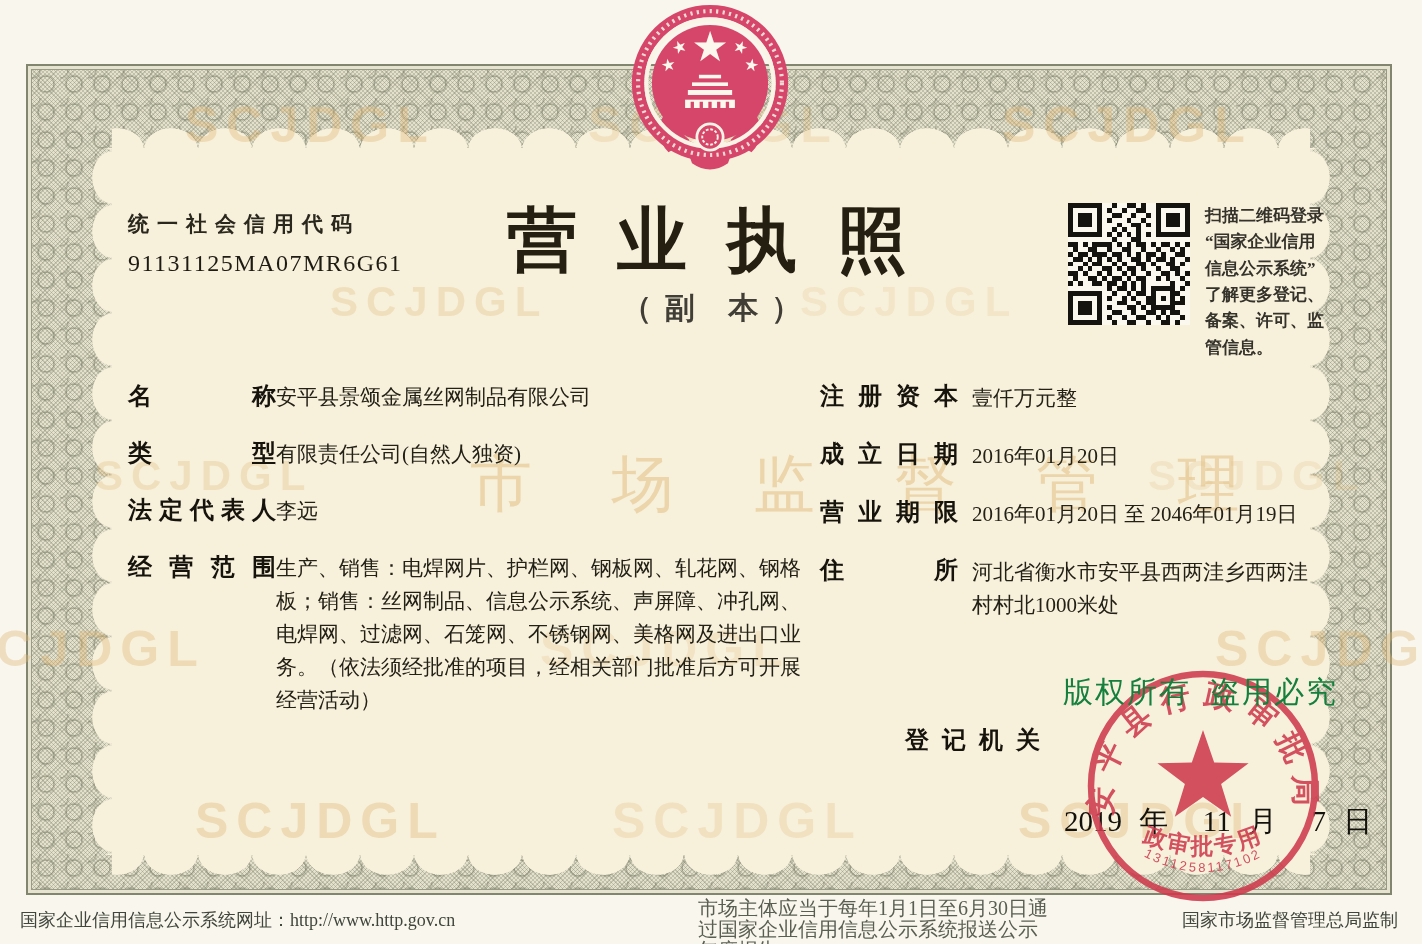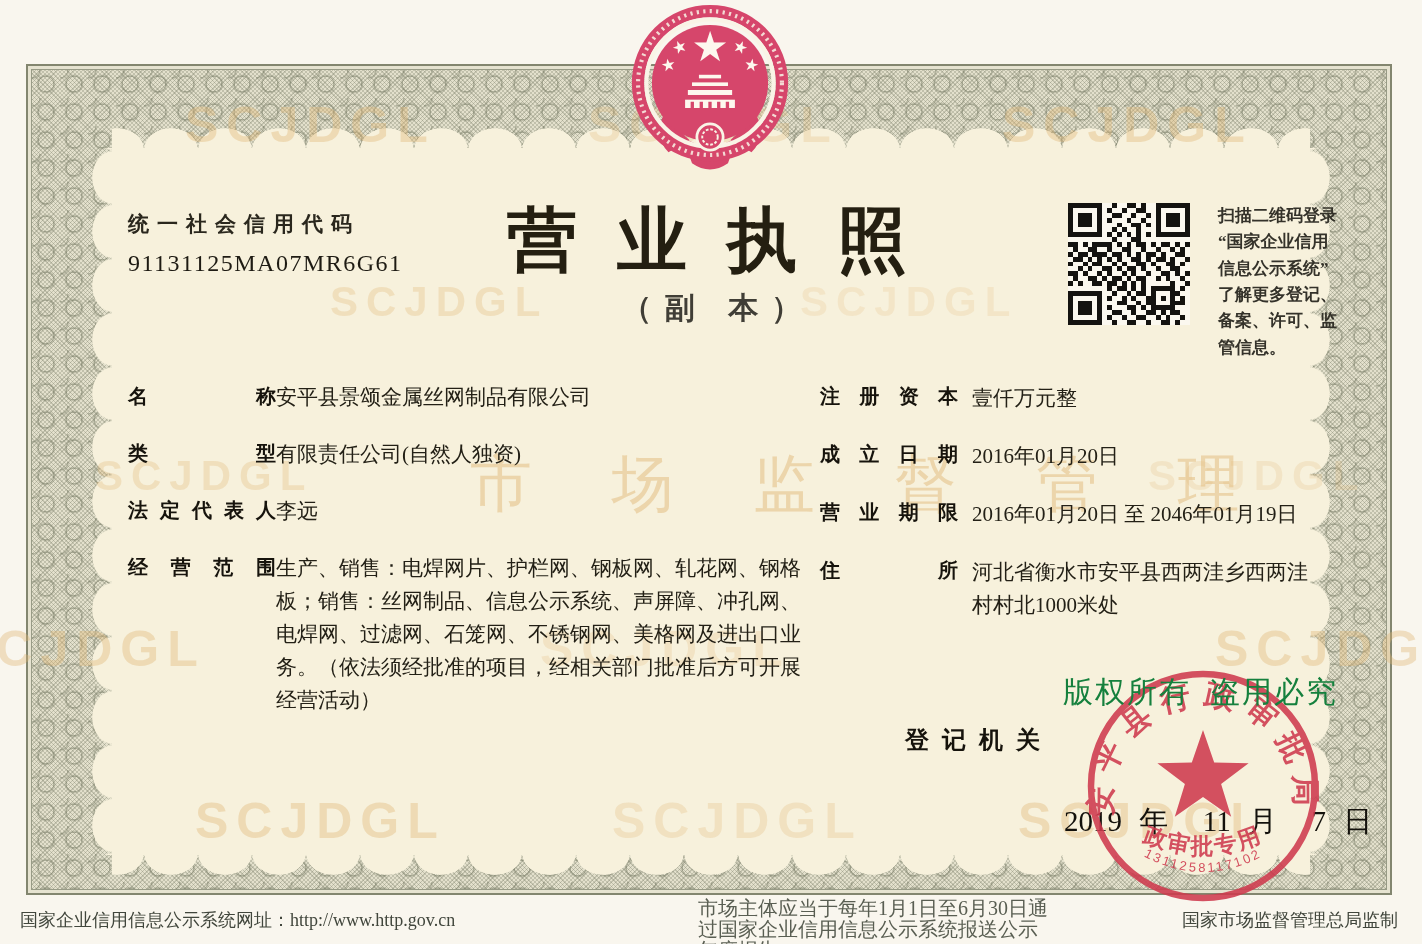--- a/index.html
+++ b/index.html
@@ -47,28 +47,28 @@
 
   
   .abs{position:absolute;z-index:3;}
   .credit-label{font-family:"Liberation Sans",sans-serif;font-weight:bold;font-size:21px;
     letter-spacing:8px;color:#2a271d;}
   .credit-code{font-size:24px;letter-spacing:1.5px;color:#1e1b13;margin-top:12px;}
   .title{left:0;right:8px;top:194px;text-align:center;font-family:"Liberation Sans",sans-serif;
     font-weight:bold;font-size:70px;letter-spacing:40px;text-indent:40px;color:#241f11;}
   .subtitle{left:1px;right:0;top:288px;text-align:center;font-size:30px;letter-spacing:13px;
     text-indent:13px;color:#403e36;font-weight:bold;}
-  .qr-block{left:1068px;top:203px;display:flex;gap:28px;align-items:flex-start;}
+  .qr-block{left:1068px;top:203px;display:flex;gap:15px;align-items:flex-start;}
   .qr{width:122px;height:122px;flex:none;}
   .qr-caption{font-size:17px;line-height:1.55;color:#34322a;white-space:pre-line;width:128px;
     font-weight:bold;}
 
   .fields{width:690px;}
   .row{display:flex;margin-bottom:23px;align-items:flex-start;}
-  .flabel{flex:none;font-family:"Liberation Sans",sans-serif;font-weight:bold;font-size:20px;
+  .flabel{flex:none;font-family:"Liberation Sans",sans-serif;font-weight:bold;font-size:24px;
     line-height:32px;color:#16130c;text-align:justify;text-align-last:justify;}
   .fl .flabel{width:148px;margin-right:0px;}
   .fr .flabel{width:138px;margin-right:14px;}
   .fvalue{font-size:21px;line-height:33px;color:#232016;}
   .fl .fvalue{width:536px;margin-top:1px;}
   .fr .fvalue{width:340px;margin-top:2px;}
 
   .registrar{left:905px;top:724px;width:135px;font-family:"Liberation Sans",sans-serif;
     font-weight:bold;font-size:24px;color:#16130c;text-align:justify;text-align-last:justify;}
   .copyright{left:1063px;top:672px;font-size:30px;color:#15803d;letter-spacing:2px;

